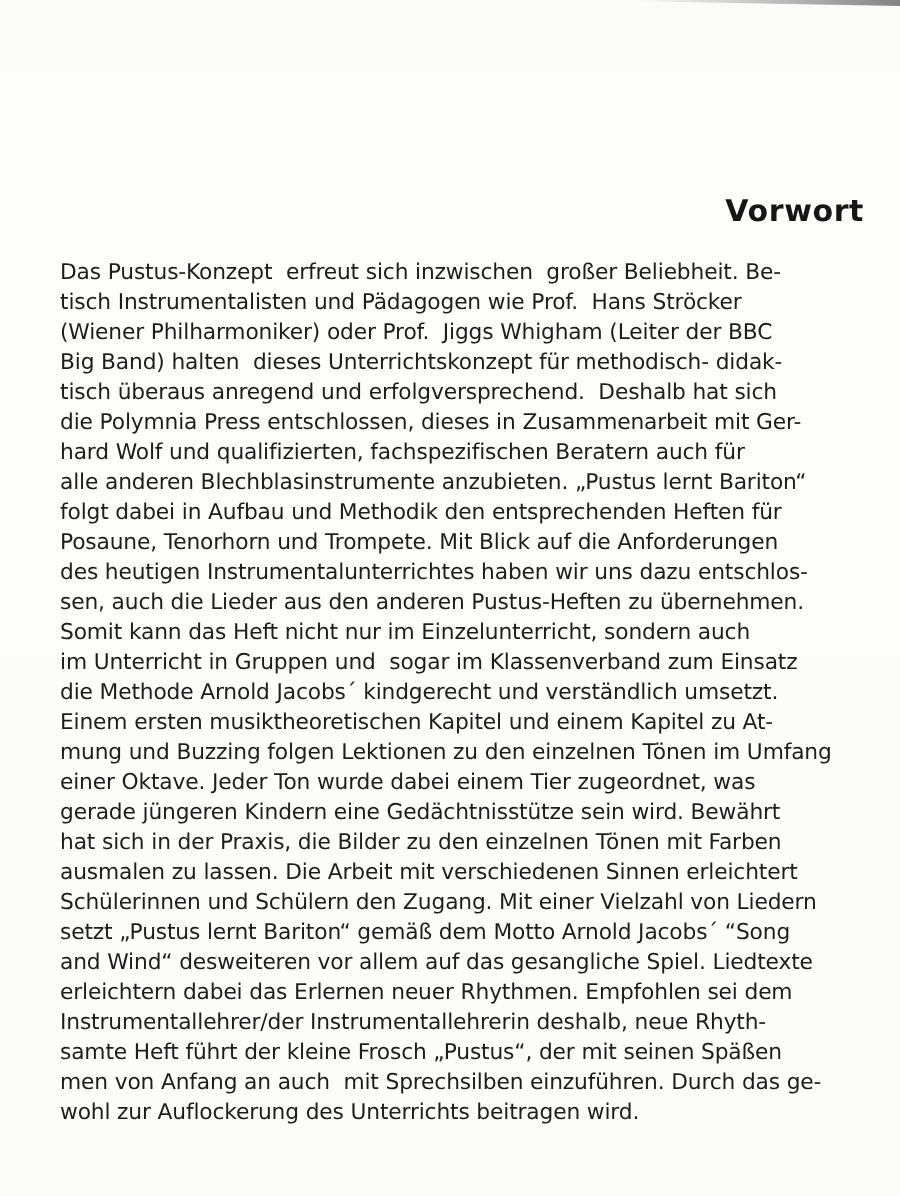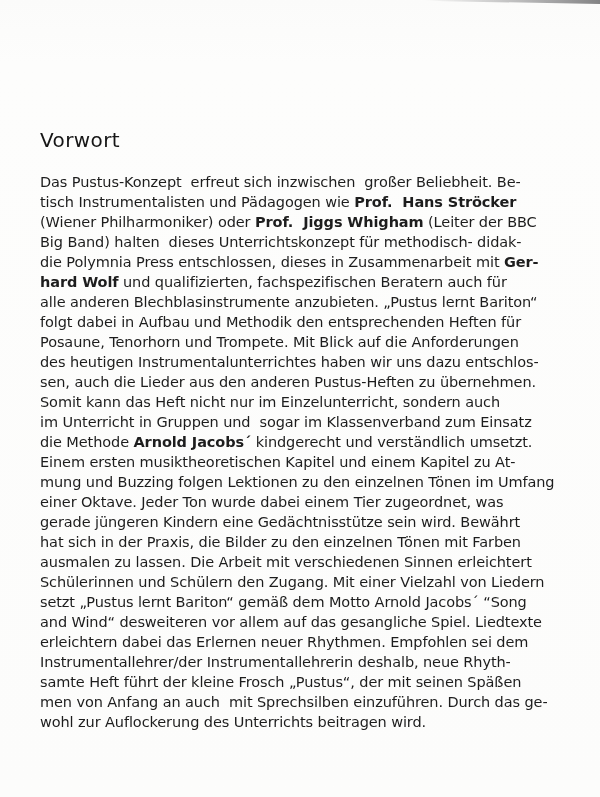--- a/index.html
+++ b/index.html
@@ -32,53 +32,54 @@
   .content {
     position: absolute;
     left: 40px;
     top: 128px;
     width: 536px;
   }
   .title {
     margin: 0 0 20px 0;
     padding: 0;
     font-size: 20px;
-    font-weight: 400;
+    font-weight: 700;
     line-height: 24px;
-    text-align: left;
+    text-align: right;
     color: #161616;
     letter-spacing: 0.4px;
   }
   .paragraph {
     color: #1d1d1d;
     font-size: 14.5px;
     line-height: 20px;
     letter-spacing: -0.1px;
   }
   .paragraph .line {
     white-space: pre;
     height: 20px;
   }
   .paragraph .bold {
-    font-weight: 700;
+    font-weight: 400;
     text-align: right;
   }
 </style>
 </head>
 <body>
 
 <div class="page">
   <div class="scan-edge"></div>
   <div class="content">
     <h1 class="title">Vorwort</h1>
     <div class="paragraph">
         <div class="line"><span>Das Pustus-Konzept  erfreut sich inzwischen  großer Beliebheit. Be-</span></div>
         <div class="line"><span>tisch Instrumentalisten und Pädagogen wie </span><span class="bold">Prof.  Hans Ströcker</span></div>
         <div class="line"><span>(Wiener Philharmoniker) oder </span><span class="bold">Prof.  Jiggs Whigham</span><span> (Leiter der BBC</span></div>
         <div class="line"><span>Big Band) halten  dieses Unterrichtskonzept für methodisch- didak-</span></div>
+        <div class="line"><span>tisch überaus anregend und erfolgversprechend.  Deshalb hat sich</span></div>
         <div class="line"><span>die Polymnia Press entschlossen, dieses in Zusammenarbeit mit </span><span class="bold">Ger-</span></div>
         <div class="line"><span class="bold">hard Wolf</span><span> und qualifizierten, fachspezifischen Beratern auch für</span></div>
         <div class="line"><span>alle anderen Blechblasinstrumente anzubieten. „Pustus lernt Bariton“</span></div>
         <div class="line"><span>folgt dabei in Aufbau und Methodik den entsprechenden Heften für</span></div>
         <div class="line"><span>Posaune, Tenorhorn und Trompete. Mit Blick auf die Anforderungen</span></div>
         <div class="line"><span>des heutigen Instrumentalunterrichtes haben wir uns dazu entschlos-</span></div>
         <div class="line"><span>sen, auch die Lieder aus den anderen Pustus-Heften zu übernehmen.</span></div>
         <div class="line"><span>Somit kann das Heft nicht nur im Einzelunterricht, sondern auch</span></div>
         <div class="line"><span>im Unterricht in Gruppen und  sogar im Klassenverband zum Einsatz</span></div>
         <div class="line"><span>die Methode </span><span class="bold">Arnold Jacobs´</span><span> kindgerecht und verständlich umsetzt.</span></div>

